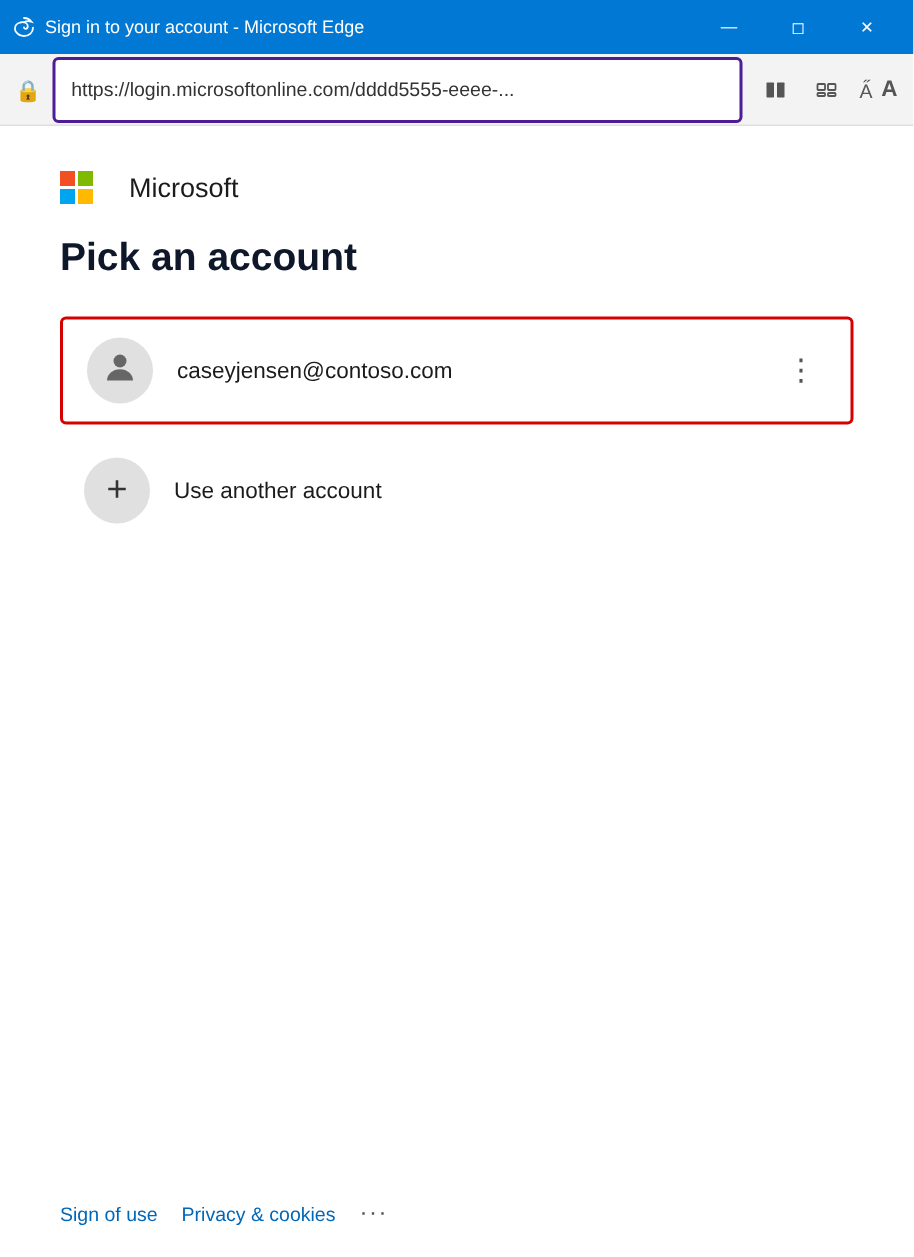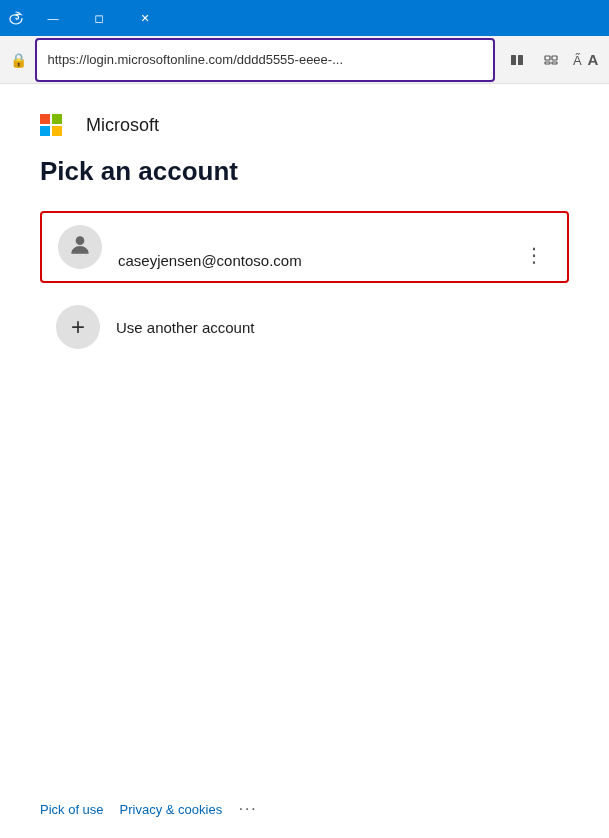--- a/index.html
+++ b/index.html
@@ -133,21 +133,21 @@
     .page-heading {
       font-size: 26px;
       font-weight: 600;
       color: #0f172a;
       margin-bottom: 24px;
     }
 
     
     .account-item {
       display: flex;
-      align-items: flex-end;
+      align-items: center;
       border: 2px solid #d50000;
       border-radius: 4px;
       padding: 12px 16px;
       cursor: pointer;
       margin-bottom: 12px;
       gap: 16px;
     }
 
     .account-avatar {
       width: 44px;
@@ -234,20 +234,21 @@
   </style>
 </head>
 <body>
 
 <div class="titlebar">
 
   <svg class="titlebar-icon" viewBox="0 0 16 16" fill="none" xmlns="http://www.w3.org/2000/svg">
     <path d="M14 8.5C14 11.5 11.5 14 8 14C5.5 14 3.5 12.5 2.5 11C2 10.2 2 9.5 2 9C2 7 3.5 5.5 5.5 5C6 4.9 6.5 4.8 7 4.8C9 4.8 10.5 6 10.5 7.5C10.5 8.5 9.8 9.2 9 9.2C8.5 9.2 8 8.8 8 8.2" stroke="white" stroke-width="1.2" stroke-linecap="round"></path>
     <path d="M8 2C10 2 11.8 3 13 4.5C11.5 4 9.5 4 8 4.8" stroke="white" stroke-width="1.2" stroke-linecap="round"></path>
   </svg>
+  <span class="titlebar-title">Sign in to your account - Microsoft Edge</span>
   <div class="titlebar-controls">
     <button class="titlebar-btn">—</button>
     <button class="titlebar-btn">◻</button>
     <button class="titlebar-btn close">✕</button>
   </div>
 </div>
 
 <div class="addressbar">
   <span class="address-lock">🔒</span>
   <input class="address-input" type="text" readonly="" value="https://login.microsoftonline.com/dddd5555-eeee-..." style="">
@@ -301,18 +302,18 @@
     <span class="account-email">caseyjensen@contoso.com</span>
     <span class="account-more">⋮</span>
   </div>
 
   <div class="another-account">
     <div class="plus-circle">+</div>
     <span class="another-label">Use another account</span>
   </div>
 
   <div class="page-footer">
-    <a class="footer-link">Pick of use</a>
+    <a class="footer-link">Sign of use</a>
     <a class="footer-link">Privacy &amp; cookies</a>
     <span class="footer-dots">···</span>
   </div>
 
 </div>
 
 </body></html>

